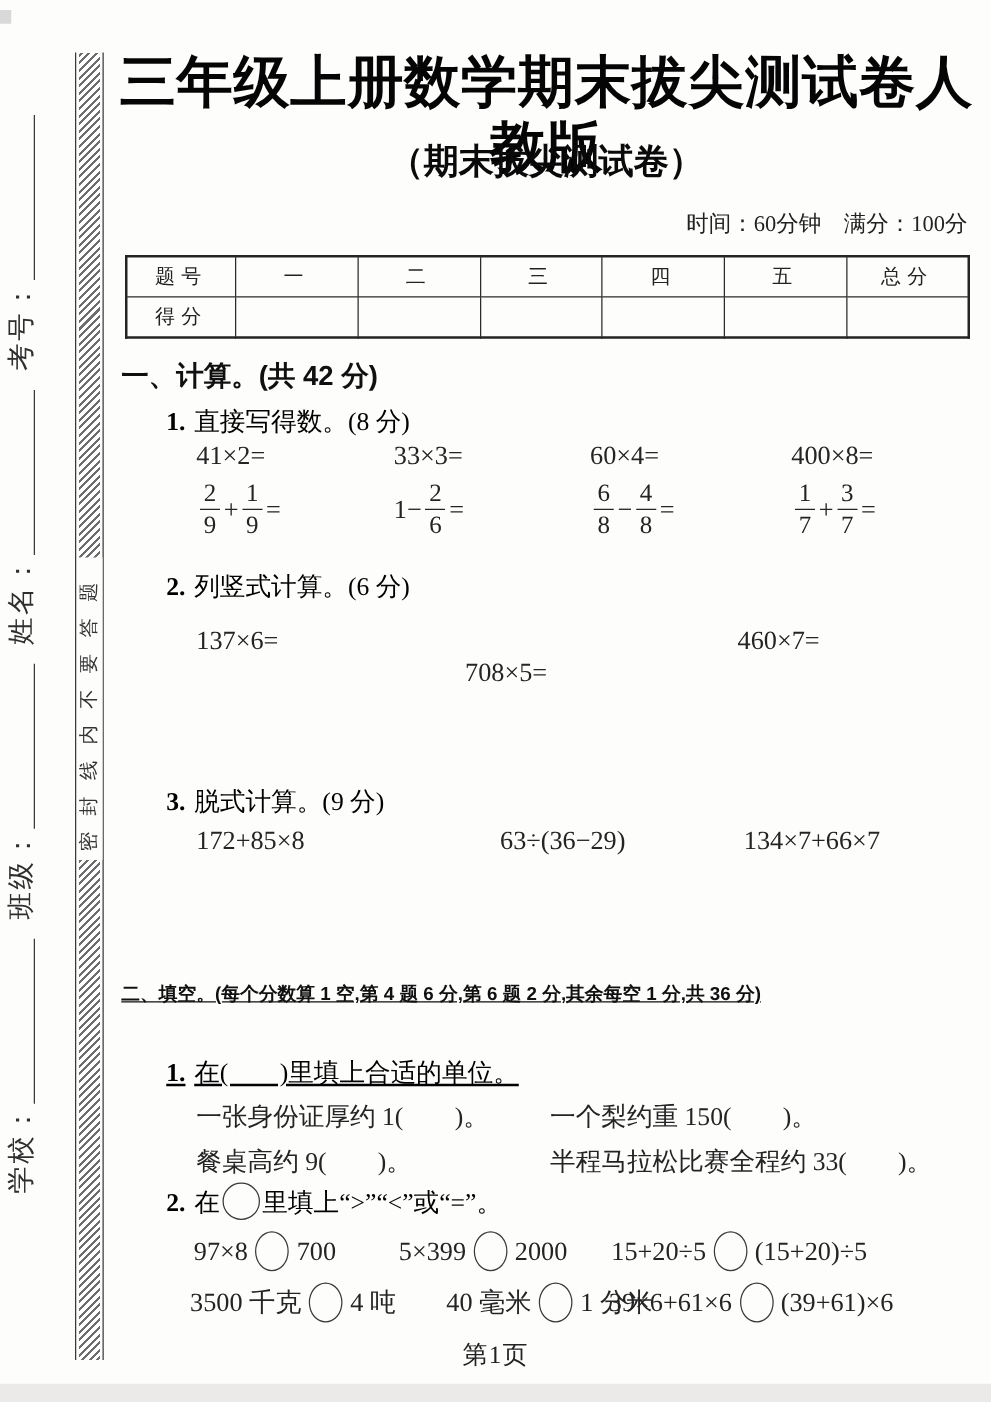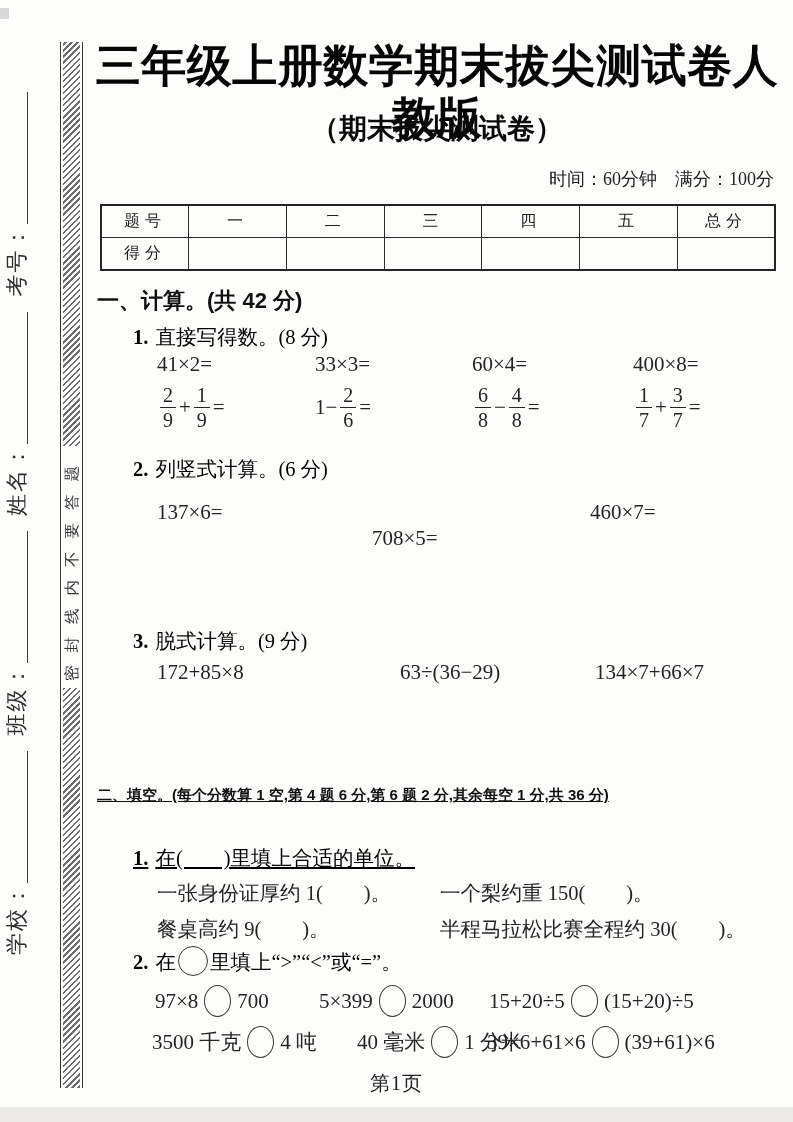--- a/index.html
+++ b/index.html
@@ -181,21 +181,21 @@
   <div class="abs sec-head s2">二、填空。(每个分数算 1 空,第 4 题 6 分,第 6 题 2 分,其余每空 1 分,共 36 分)</div>
 
   <div class="abs item i21"><span class="no">1.</span><span>在(　　)里填上合适的单位。</span></div>
 
   <div class="row u-line1">
     <span class="u1">一张身份证厚约 1(　　)。</span>
     <span class="u2">一个梨约重 150(　　)。</span>
   </div>
   <div class="row u-line2">
     <span class="u1">餐桌高约 9(　　)。</span>
-    <span class="u2">半程马拉松比赛全程约 30(　　)。</span>
+    <span class="u2">半程马拉松比赛全程约 33(　　)。</span>
   </div>
 
   <div class="abs item i22"><span class="no">2.</span><span>在</span><span class="circle sm"></span><span>里填上“&gt;”“&lt;”或“=”。</span></div>
 
   <div class="row c-row1">
     <span class="c1"><span>97×8</span><span class="circle"></span><span>700</span></span>
     <span class="c2"><span>5×399</span><span class="circle"></span><span>2000</span></span>
     <span class="c3"><span>15+20÷5</span><span class="circle"></span><span>(15+20)÷5</span></span>
   </div>
   <div class="row c-row2">

